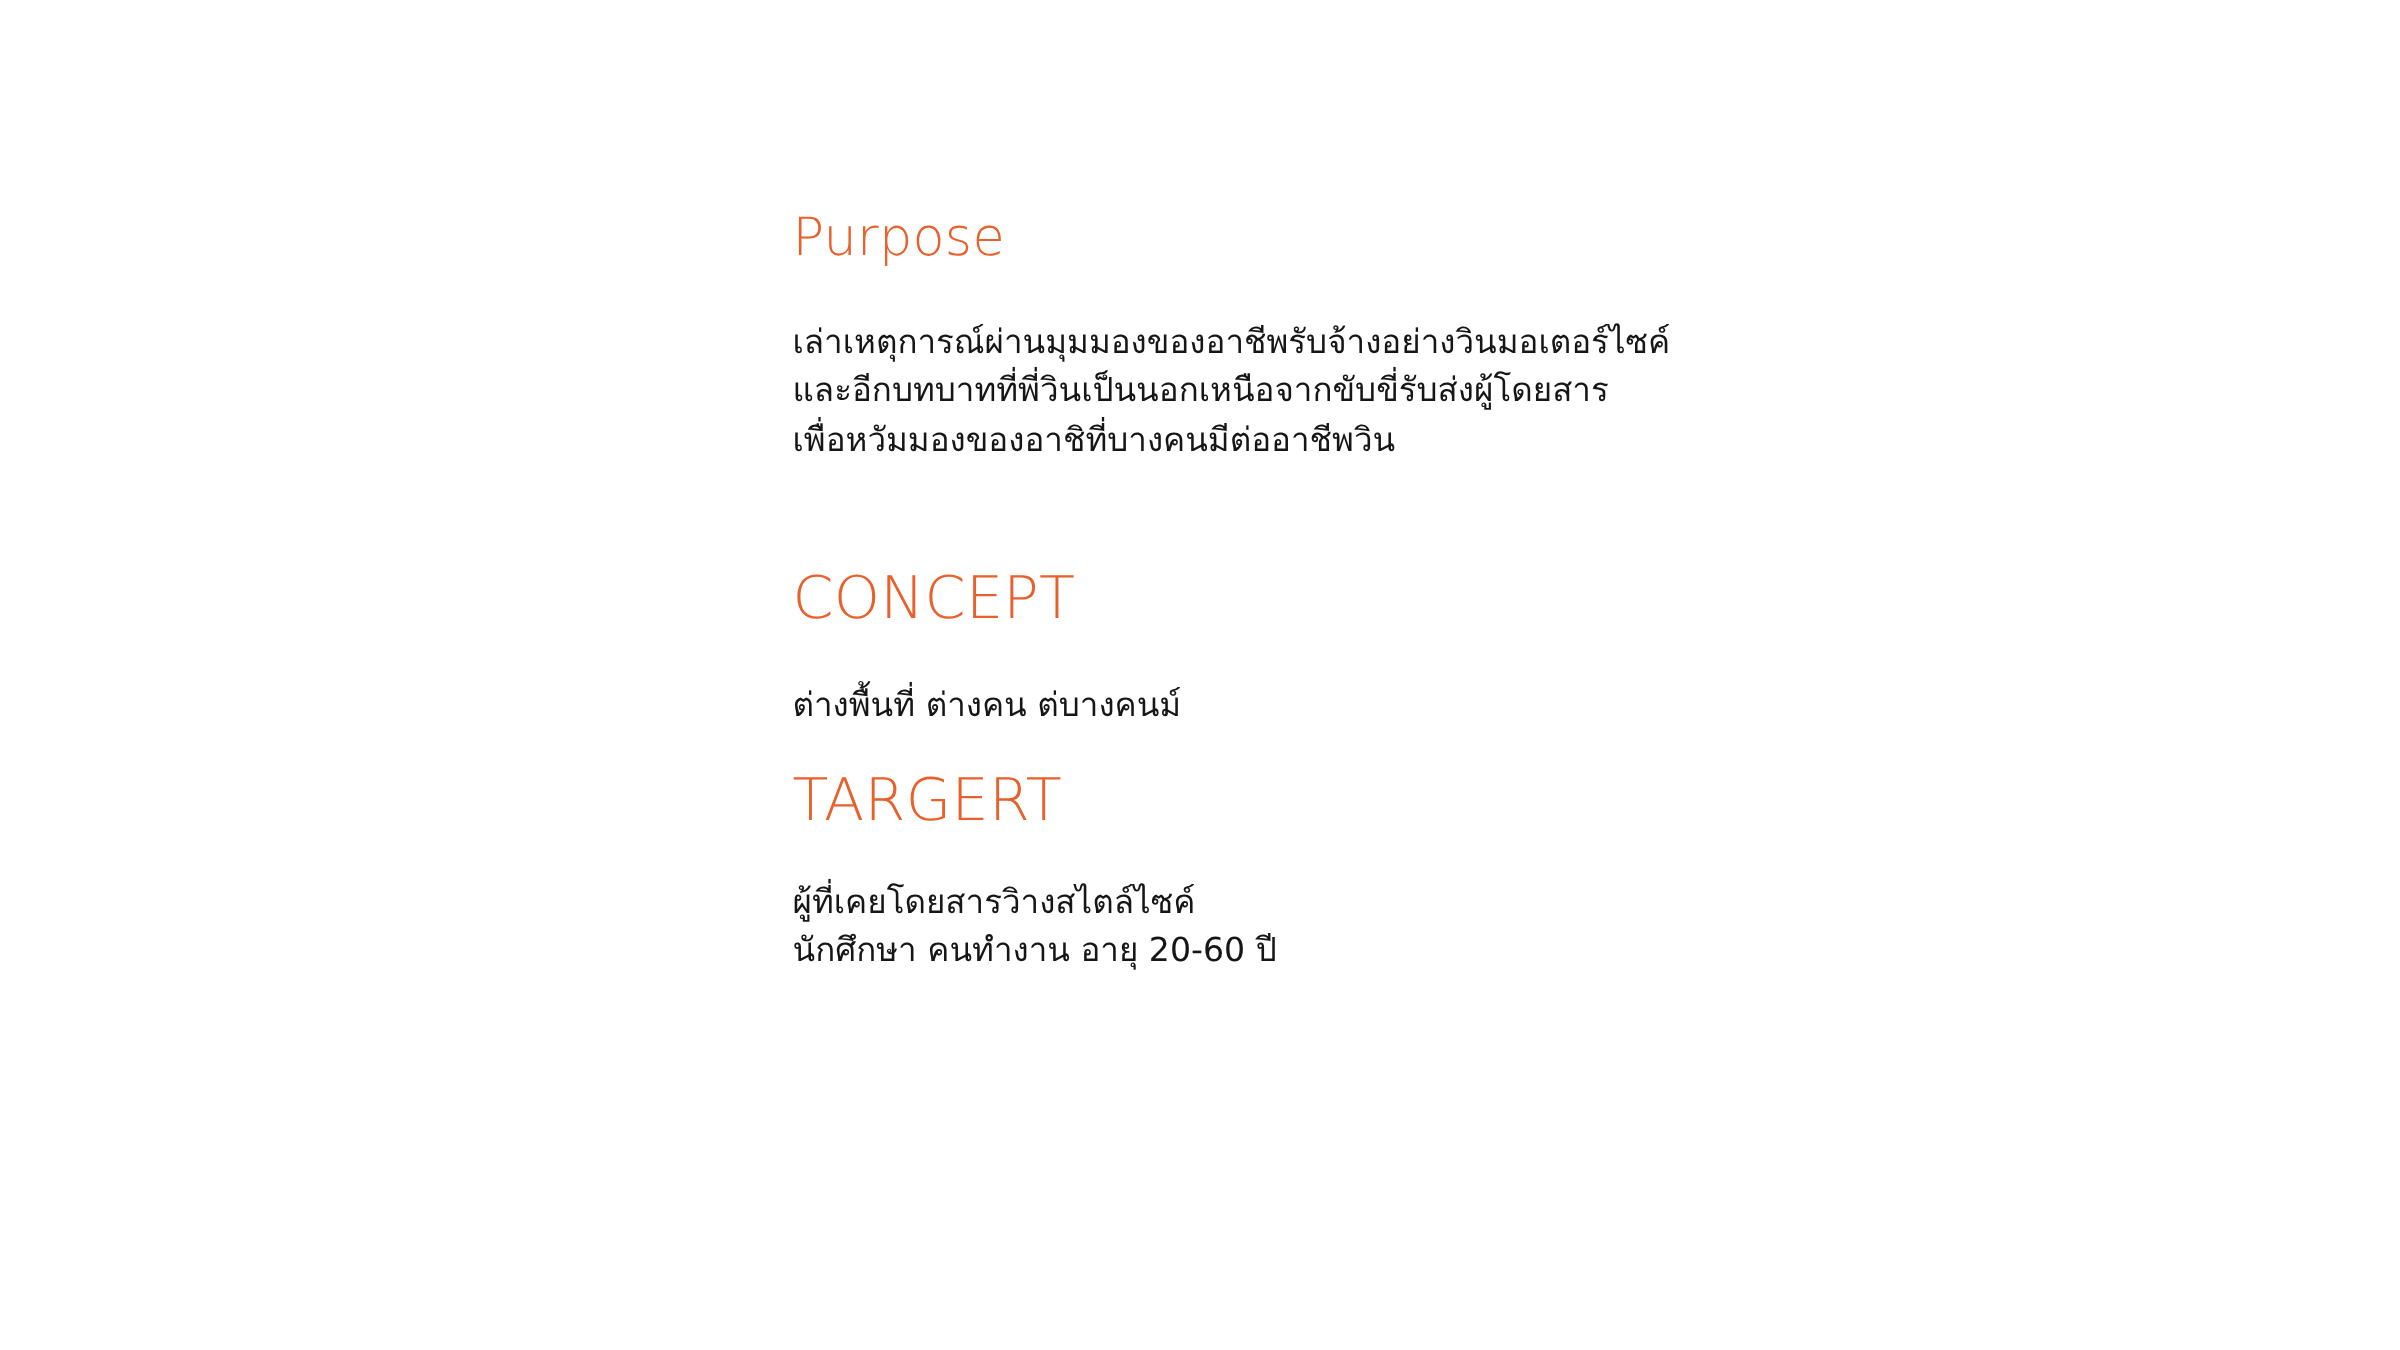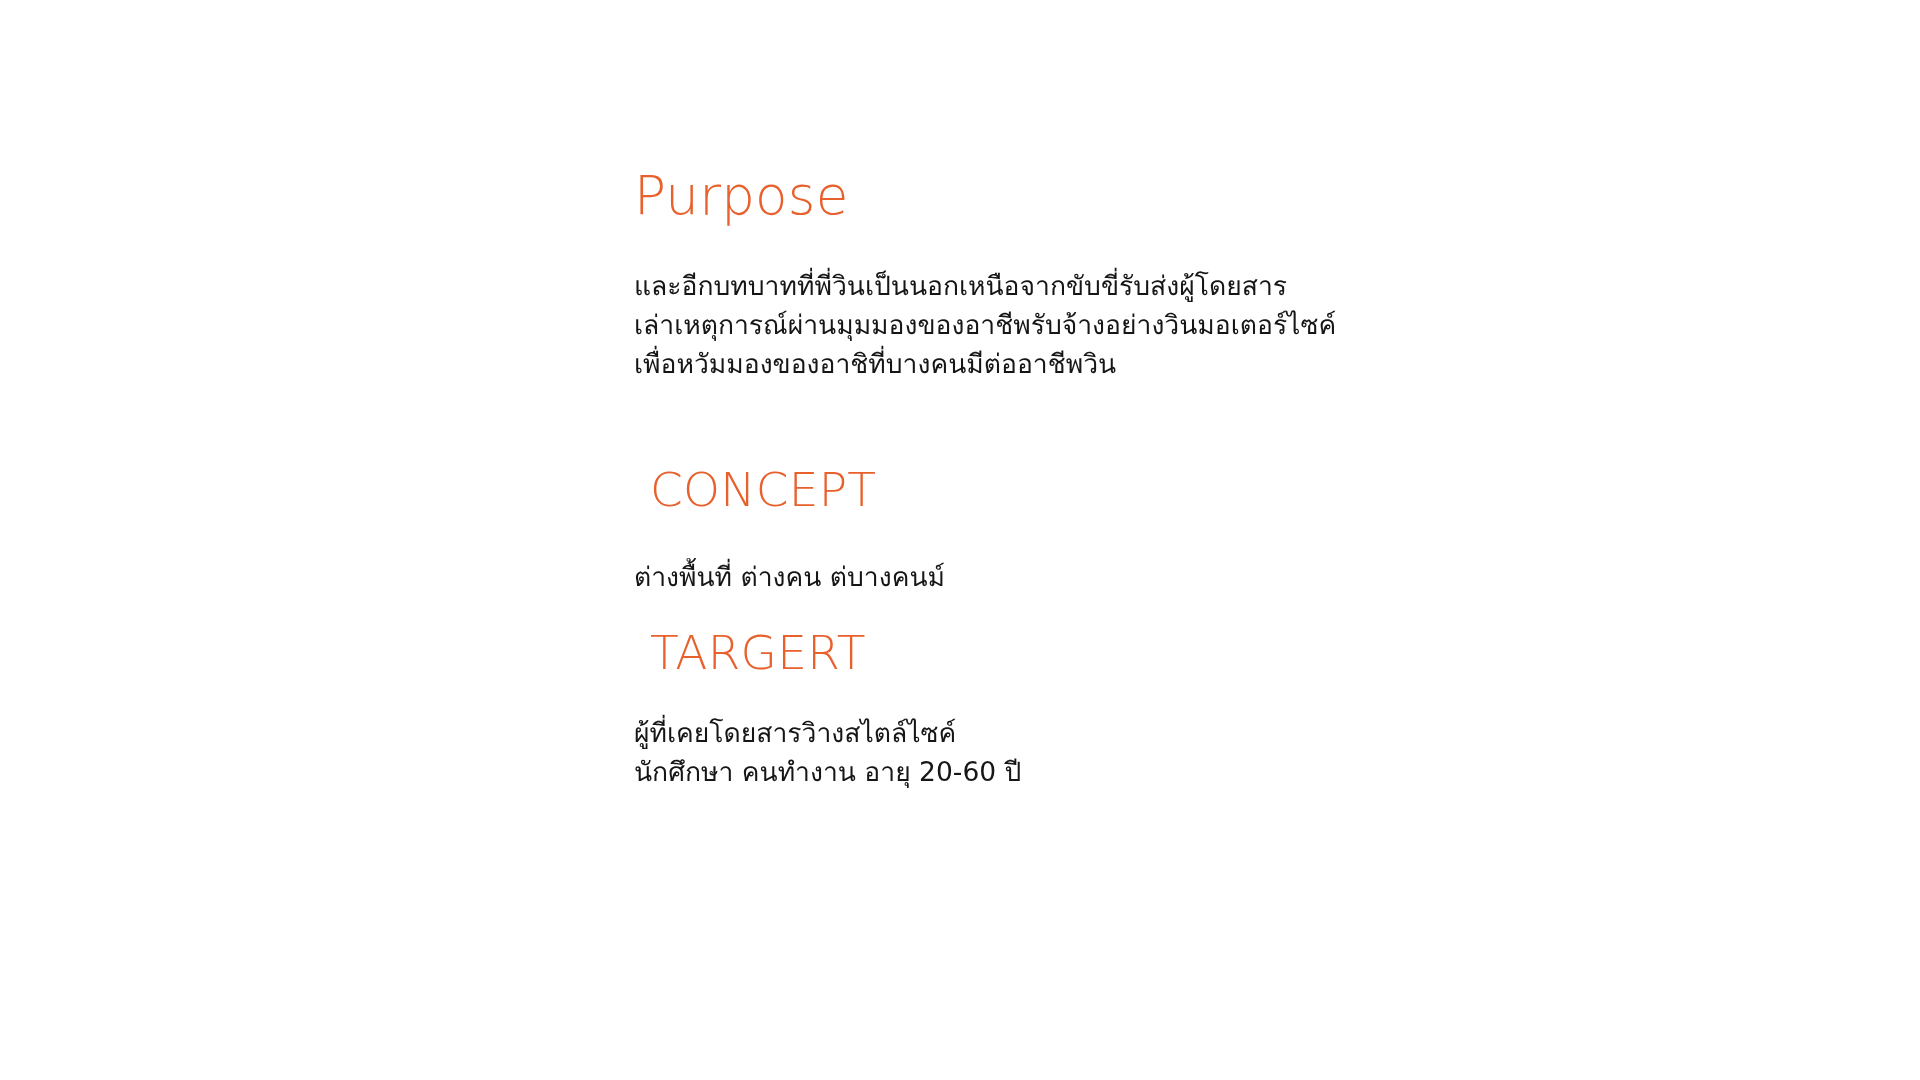--- a/index.html
+++ b/index.html
@@ -39,26 +39,25 @@
   .heading {
     color: #e8602c;
     font-weight: 300;
     letter-spacing: 0.005em;
     line-height: 1.05;
     white-space: pre;
     margin: 0;
   }
 
   .heading-purpose {
-    font-size: 53px;
+    font-size: 42px;
   }
 
   .heading-upper {
     font-size: 47px;
-    margin-left: 16px;
   }
 
   
   .body-text {
     color: #161616;
     font-size: 26.5px;
     font-weight: 400;
     line-height: 1.48;
     margin: 0;
   }
@@ -91,22 +90,22 @@
 <div class="slide">
 
   <div class="content-column">
 
     <div class="section">
       <h1 class="heading heading-purpose">Purpose</h1>
 
       <div class="gap-heading-to-body"></div>
 
       <p class="body-text">
+        <span class="body-line">เล่าเหตุการณ์ผ่านมุมมองของอาชีพรับจ้างอย่างวินมอเตอร์ไซค์</span>
         <span class="body-line">และอีกบทบาทที่พี่วินเป็นนอกเหนือจากขับขี่รับส่งผู้โดยสาร</span>
-        <span class="body-line">เล่าเหตุการณ์ผ่านมุมมองของอาชีพรับจ้างอย่างวินมอเตอร์ไซค์</span>
         <span class="body-line">เพื่อหวัมมองของอาชิที่บางคนมีต่ออาชีพวิน</span>
       </p>
     </div>
 
     <div class="gap-purpose-block"></div>
 
     <div class="section">
       <h2 class="heading heading-upper">CONCEPT</h2>
 
       <div class="gap-heading-to-body"></div>

